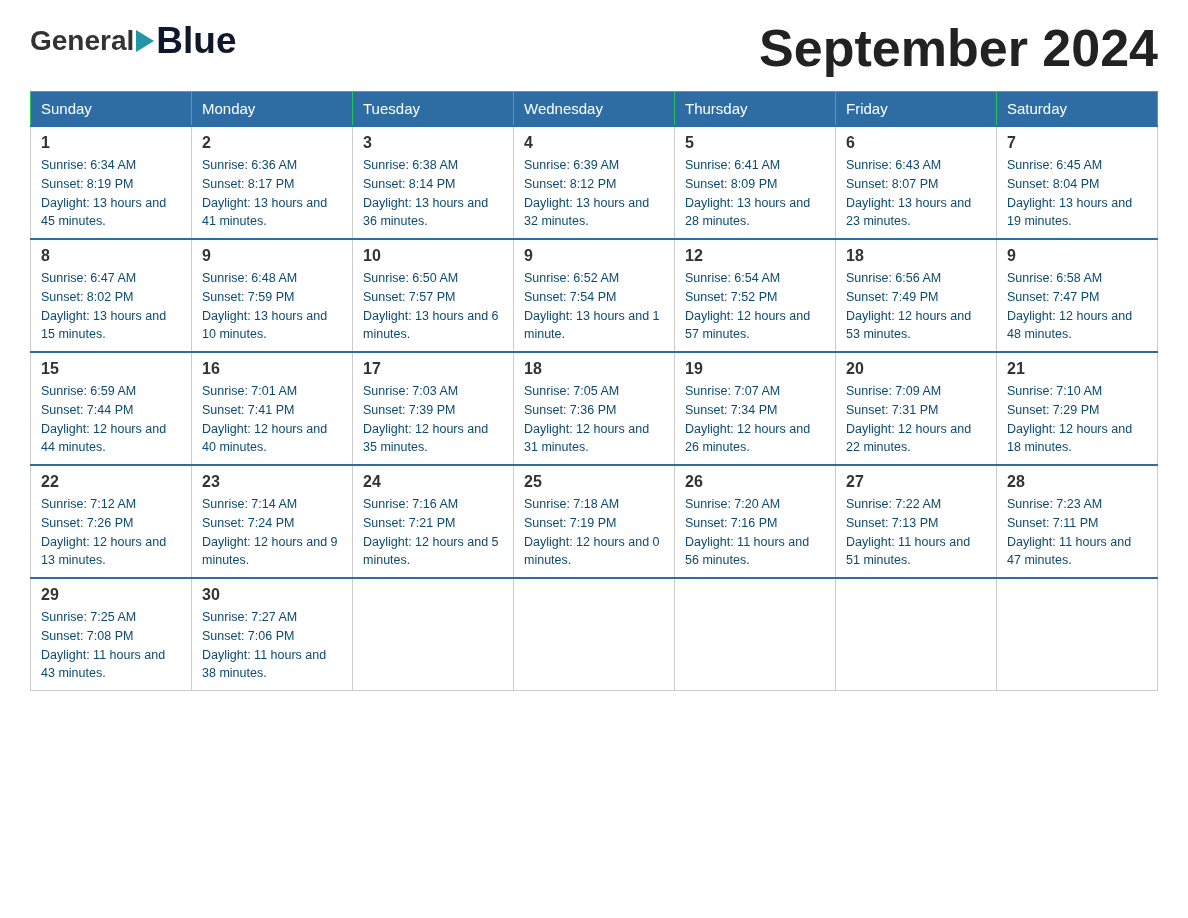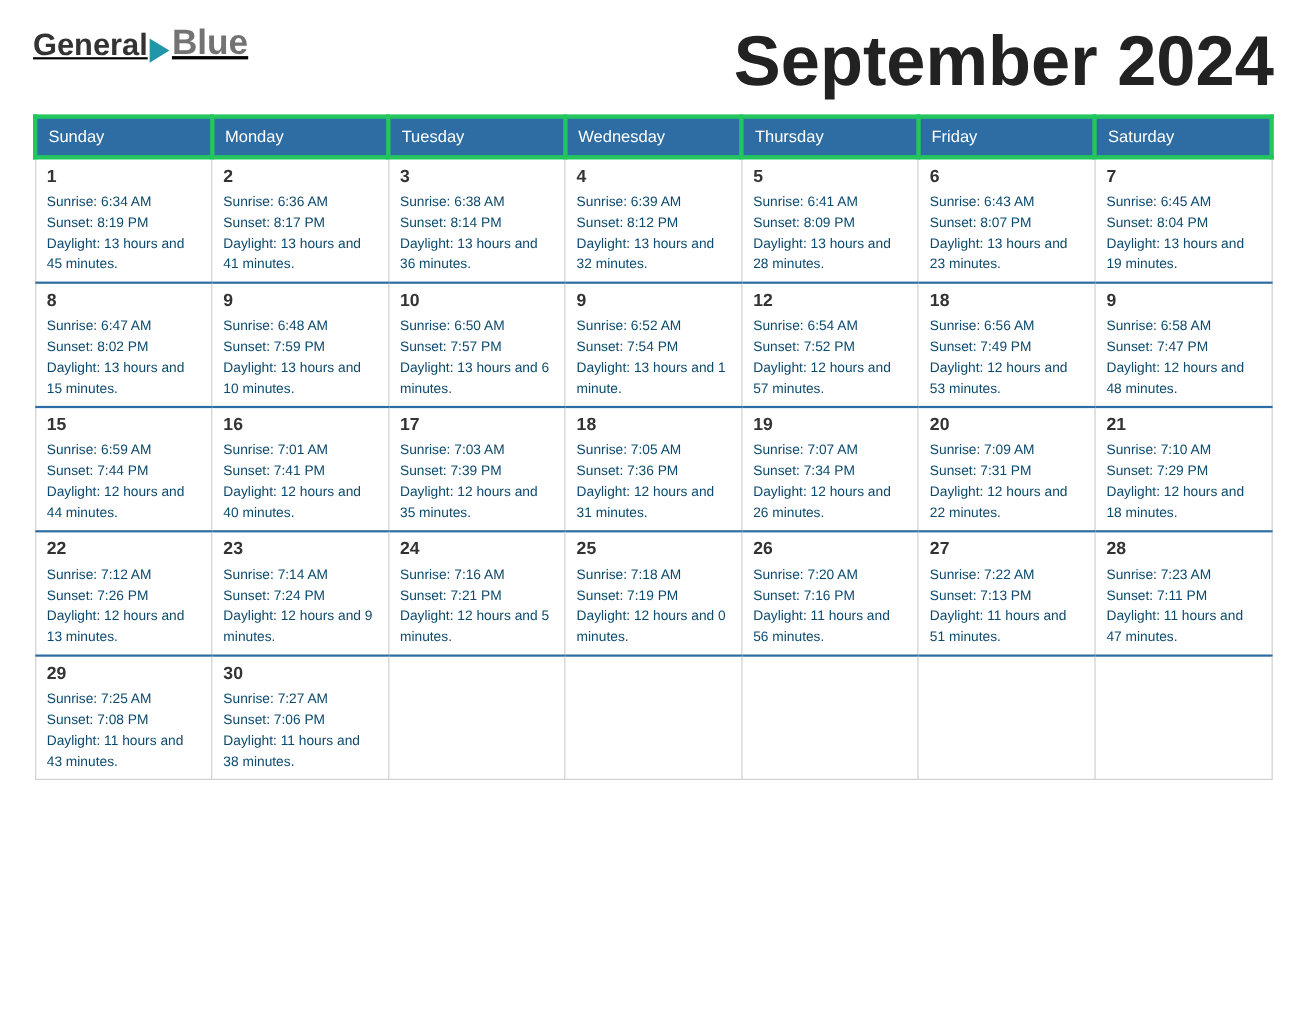--- a/index.html
+++ b/index.html
@@ -18,21 +18,21 @@
     }
     .logo {
       display: flex;
       flex-direction: column;
       align-items: flex-start;
     }
     .title-section {
       text-align: right;
     }
     .month-title {
-      font-size: 64px;
+      font-size: 52px;
       font-weight: bold;
       color: #222;
       line-height: 1.1;
     }
     .location {
       font-size: 20px;
       color: #444;
       margin-top: 4px;
     }
     table {
@@ -40,21 +40,21 @@
       border-collapse: collapse;
       margin-top: 14px;
     }
     th {
       background-color: #2e6da4;
       color: #fff;
       font-size: 15px;
       font-weight: normal;
       padding: 8px 10px;
       text-align: left;
-      border: 4px solid #22c55e;
+      border: 1px solid #22c55e;
     }
     td {
       vertical-align: top;
       border: 1px solid #ccc;
       padding: 7px 10px;
       font-size: 13px;
       color: #333;
       width: 14.28%;
       min-height: 100px;
     }
@@ -76,43 +76,42 @@
       border-top: 2px solid #2e6da4;
     }
     tbody tr:first-child td {
       border-top: 2px solid #2e6da4;
     }
     .empty-cell {
       background: #fff;
     }
     .logo-combined {
       display: flex;
-      align-items: flex-end;
-      text-decoration: underline;
+      align-items: center;
     }
     .logo-text-general {
       font-size: 28px;
       font-weight: bold;
       color: #333;
       font-family: Arial, sans-serif;
     }
     .logo-chevron {
       display: inline-block;
       width: 0;
       height: 0;
       border-top: 11px solid transparent;
       border-bottom: 11px solid transparent;
       border-left: 18px solid #2196a8;
       margin: 0 2px;
       vertical-align: middle;
     }
     .logo-text-blue {
-      font-size: 32px;
-      font-weight: bold;
-      color: #737373;
+      font-size: 37px;
+      font-weight: bold;
+      color: #0f172a;
       font-family: Arial, sans-serif;
     }
   </style>
 </head>
 <body>
 
 <div class="header">
   <div class="logo">
     <div class="logo-combined">
       <span class="logo-text-general">General</span>

